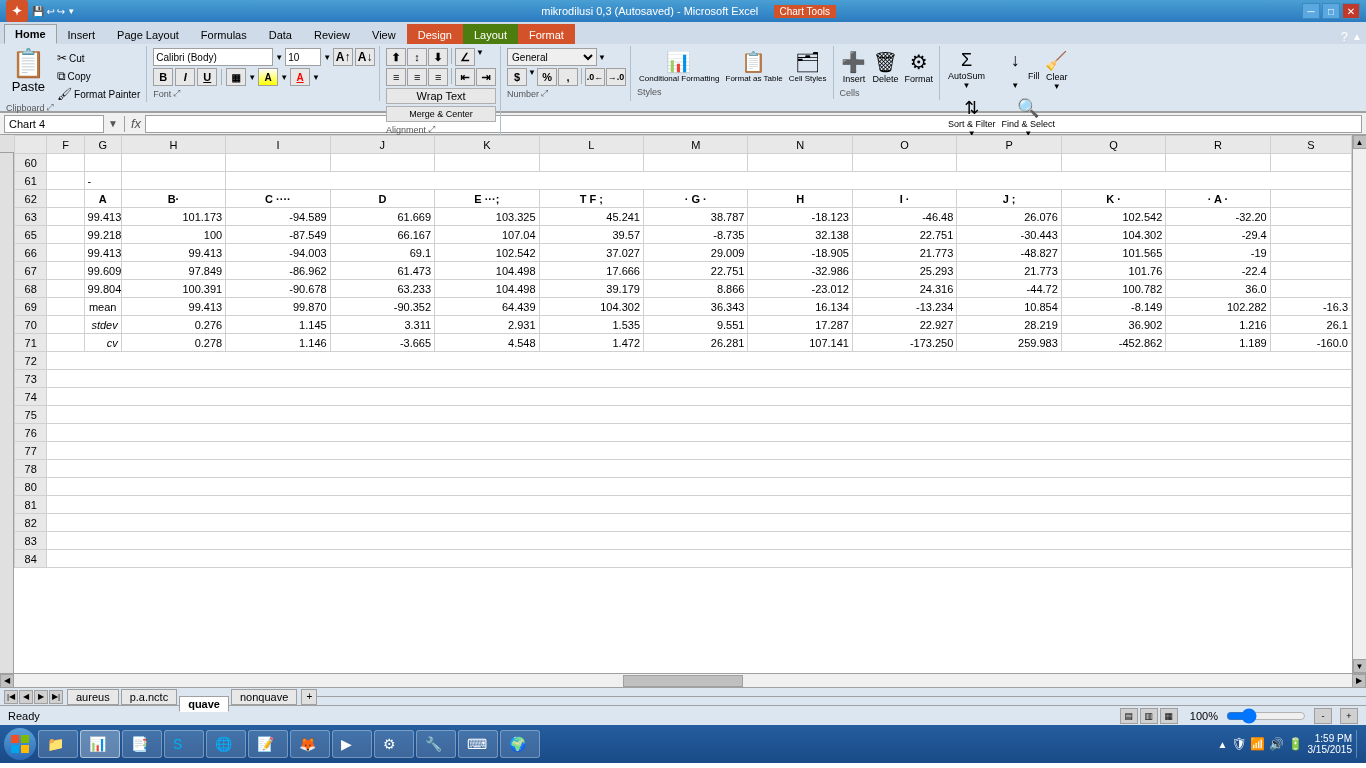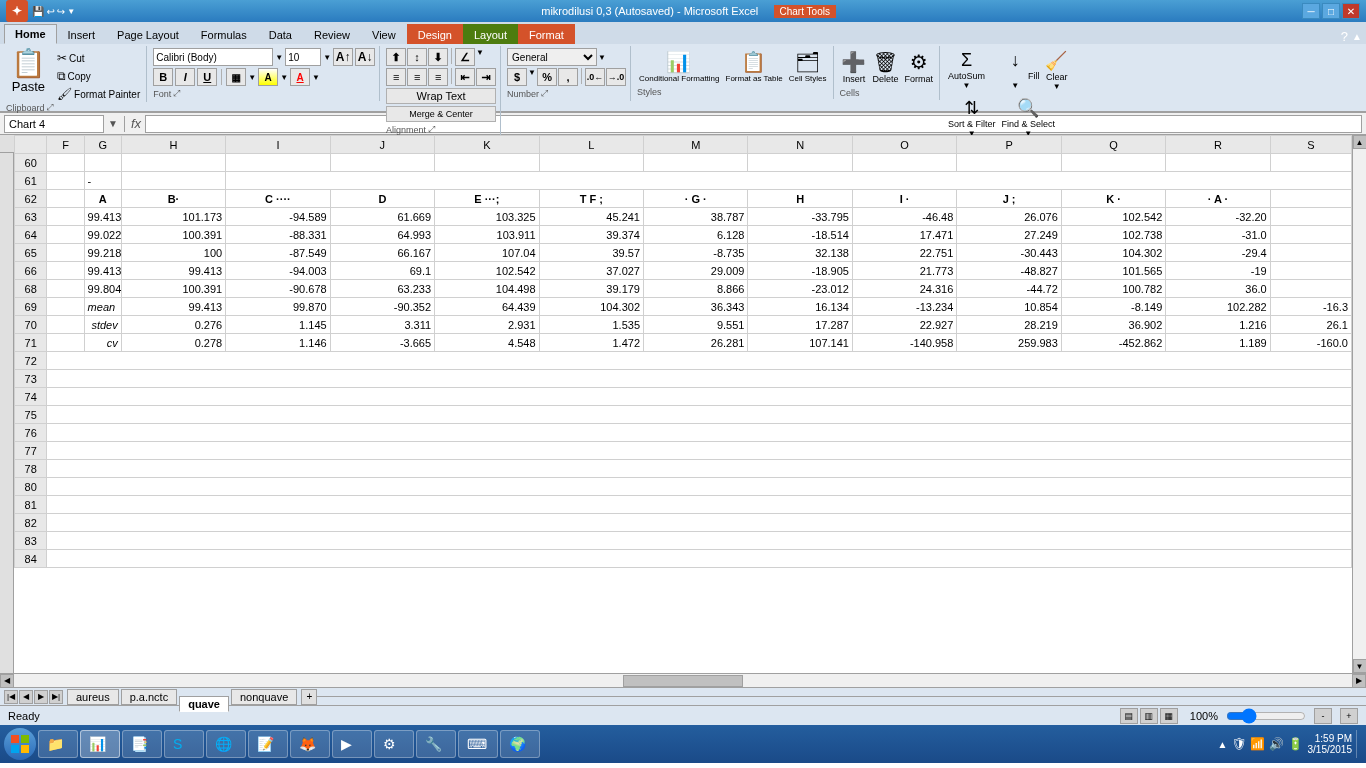--- a/index.html
+++ b/index.html
@@ -414,45 +414,28 @@
           <tr>
             <td class="row-header-cell">63</td>
             <td class="data-cell"></td>
             <td class="data-cell">99.413</td>
             <td class="data-cell">101.173</td>
             <td class="data-cell">-94.589</td>
             <td class="data-cell">61.669</td>
             <td class="data-cell">103.325</td>
             <td class="data-cell">45.241</td>
             <td class="data-cell">38.787</td>
-            <td class="data-cell">-33.795</td>
+            <td class="data-cell">-18.123</td>
             <td class="data-cell">-46.48</td>
             <td class="data-cell">26.076</td>
             <td class="data-cell">102.542</td>
             <td class="data-cell">-32.20</td>
             <td class="data-cell"></td>
           </tr>
 
-          <tr>
-            <td class="row-header-cell">64</td>
-            <td class="data-cell"></td>
-            <td class="data-cell">99.022</td>
-            <td class="data-cell">100.391</td>
-            <td class="data-cell">-88.331</td>
-            <td class="data-cell">64.993</td>
-            <td class="data-cell">103.911</td>
-            <td class="data-cell">39.374</td>
-            <td class="data-cell">6.128</td>
-            <td class="data-cell">-18.514</td>
-            <td class="data-cell">17.471</td>
-            <td class="data-cell">27.249</td>
-            <td class="data-cell">102.738</td>
-            <td class="data-cell">-31.0</td>
-            <td class="data-cell"></td>
-          </tr>
 
           <tr>
             <td class="row-header-cell">65</td>
             <td class="data-cell"></td>
             <td class="data-cell">99.218</td>
             <td class="data-cell">100</td>
             <td class="data-cell">-87.549</td>
             <td class="data-cell">66.167</td>
             <td class="data-cell">107.04</td>
             <td class="data-cell">39.57</td>
@@ -476,20 +459,37 @@
             <td class="data-cell">37.027</td>
             <td class="data-cell">29.009</td>
             <td class="data-cell">-18.905</td>
             <td class="data-cell">21.773</td>
             <td class="data-cell">-48.827</td>
             <td class="data-cell">101.565</td>
             <td class="data-cell">-19</td>
             <td class="data-cell"></td>
           </tr>
 
+          <tr>
+            <td class="row-header-cell">67</td>
+            <td class="data-cell"></td>
+            <td class="data-cell">99.609</td>
+            <td class="data-cell">97.849</td>
+            <td class="data-cell">-86.962</td>
+            <td class="data-cell">61.473</td>
+            <td class="data-cell">104.498</td>
+            <td class="data-cell">17.666</td>
+            <td class="data-cell">22.751</td>
+            <td class="data-cell">-32.986</td>
+            <td class="data-cell">25.293</td>
+            <td class="data-cell">21.773</td>
+            <td class="data-cell">101.76</td>
+            <td class="data-cell">-22.4</td>
+            <td class="data-cell"></td>
+          </tr>
 
           <tr>
             <td class="row-header-cell">68</td>
             <td class="data-cell"></td>
             <td class="data-cell">99.804</td>
             <td class="data-cell">100.391</td>
             <td class="data-cell">-90.678</td>
             <td class="data-cell">63.233</td>
             <td class="data-cell">104.498</td>
             <td class="data-cell">39.179</td>
@@ -498,21 +498,21 @@
             <td class="data-cell">24.316</td>
             <td class="data-cell">-44.72</td>
             <td class="data-cell">100.782</td>
             <td class="data-cell">36.0</td>
             <td class="data-cell"></td>
           </tr>
 
           <tr>
             <td class="row-header-cell">69</td>
             <td class="data-cell label-cell"></td>
-            <td class="data-cell label-cell" style="font-style:italic; text-align:left;">mean</td>
+            <td class="data-cell label-cell" style="text-align:center;">mean</td>
             <td class="data-cell">99.413</td>
             <td class="data-cell">99.870</td>
             <td class="data-cell">-90.352</td>
             <td class="data-cell">64.439</td>
             <td class="data-cell">104.302</td>
             <td class="data-cell">36.343</td>
             <td class="data-cell">16.134</td>
             <td class="data-cell">-13.234</td>
             <td class="data-cell">10.854</td>
             <td class="data-cell">-8.149</td>
@@ -542,21 +542,21 @@
             <td class="row-header-cell">71</td>
             <td class="data-cell"></td>
             <td class="data-cell label-cell" style="font-style:italic; text-align:right;">cv</td>
             <td class="data-cell">0.278</td>
             <td class="data-cell">1.146</td>
             <td class="data-cell">-3.665</td>
             <td class="data-cell">4.548</td>
             <td class="data-cell">1.472</td>
             <td class="data-cell">26.281</td>
             <td class="data-cell">107.141</td>
-            <td class="data-cell">-140.958</td>
+            <td class="data-cell">-173.250</td>
             <td class="data-cell">259.983</td>
             <td class="data-cell">-452.862</td>
             <td class="data-cell">1.189</td>
             <td class="data-cell">-160.0</td>
           </tr>
 
           <tr>
               <td class="row-header-cell">72</td>
               <td class="data-cell" colspan="14"></td>
             </tr>

